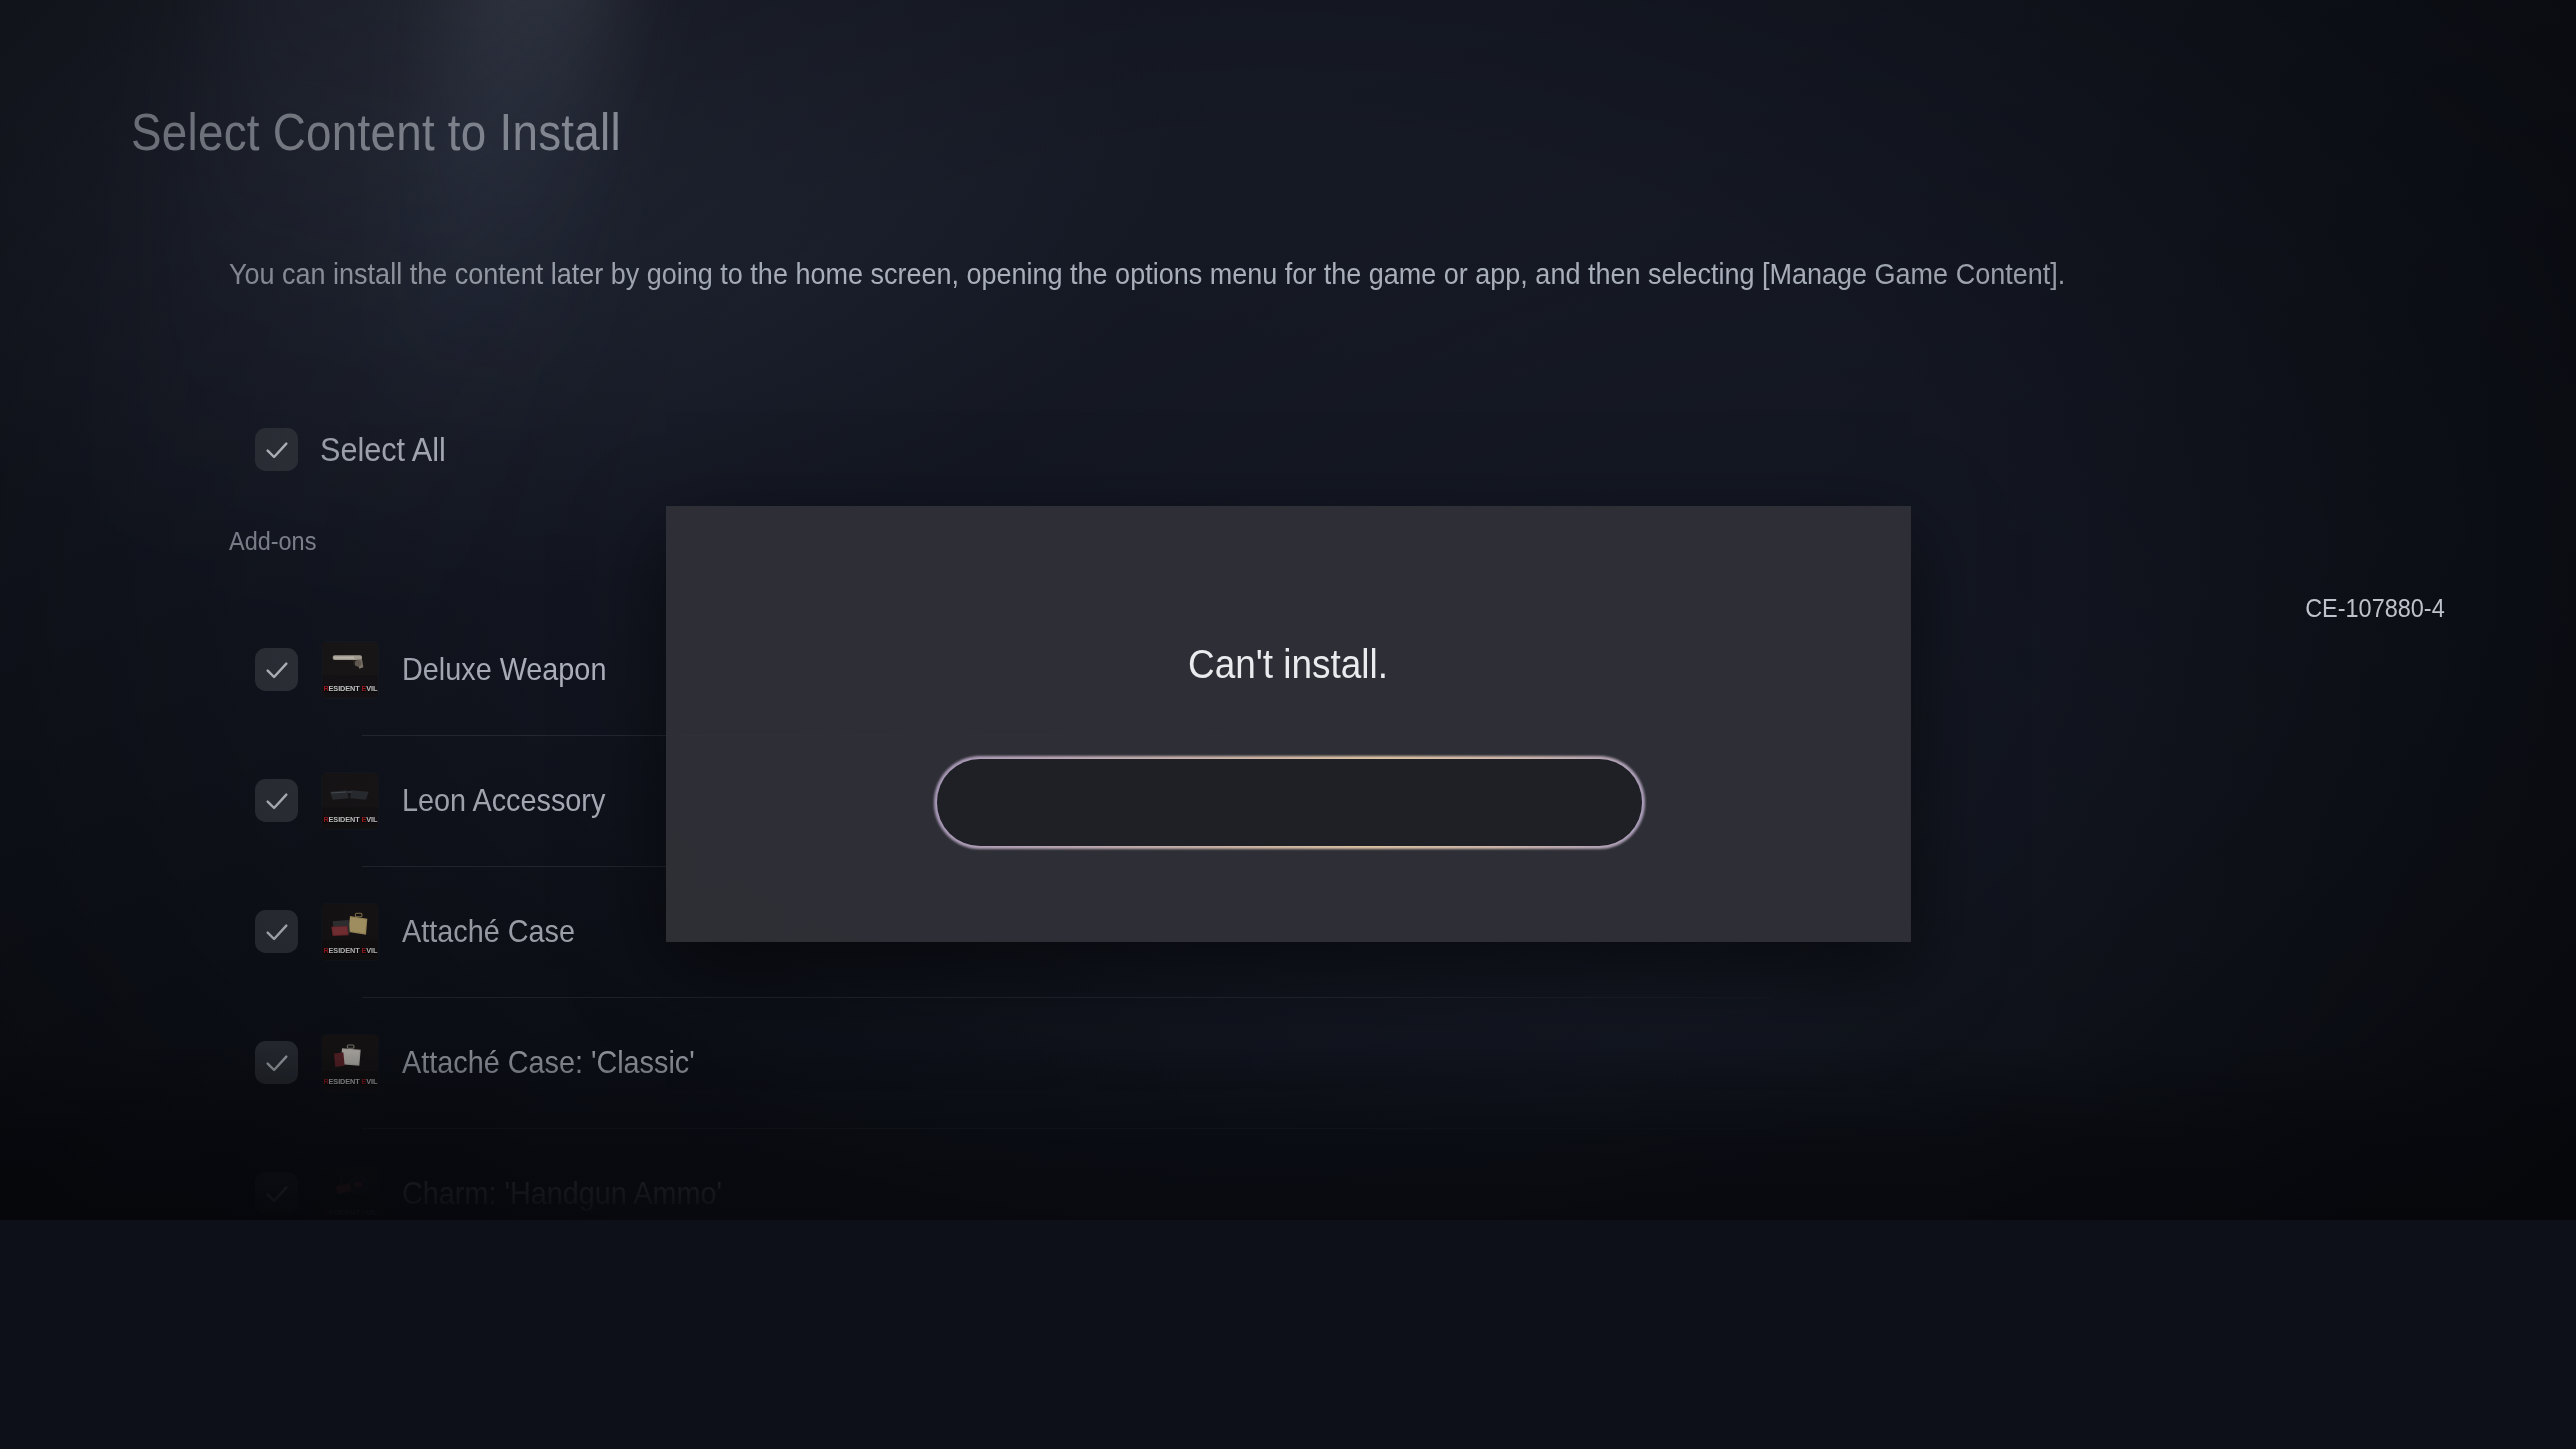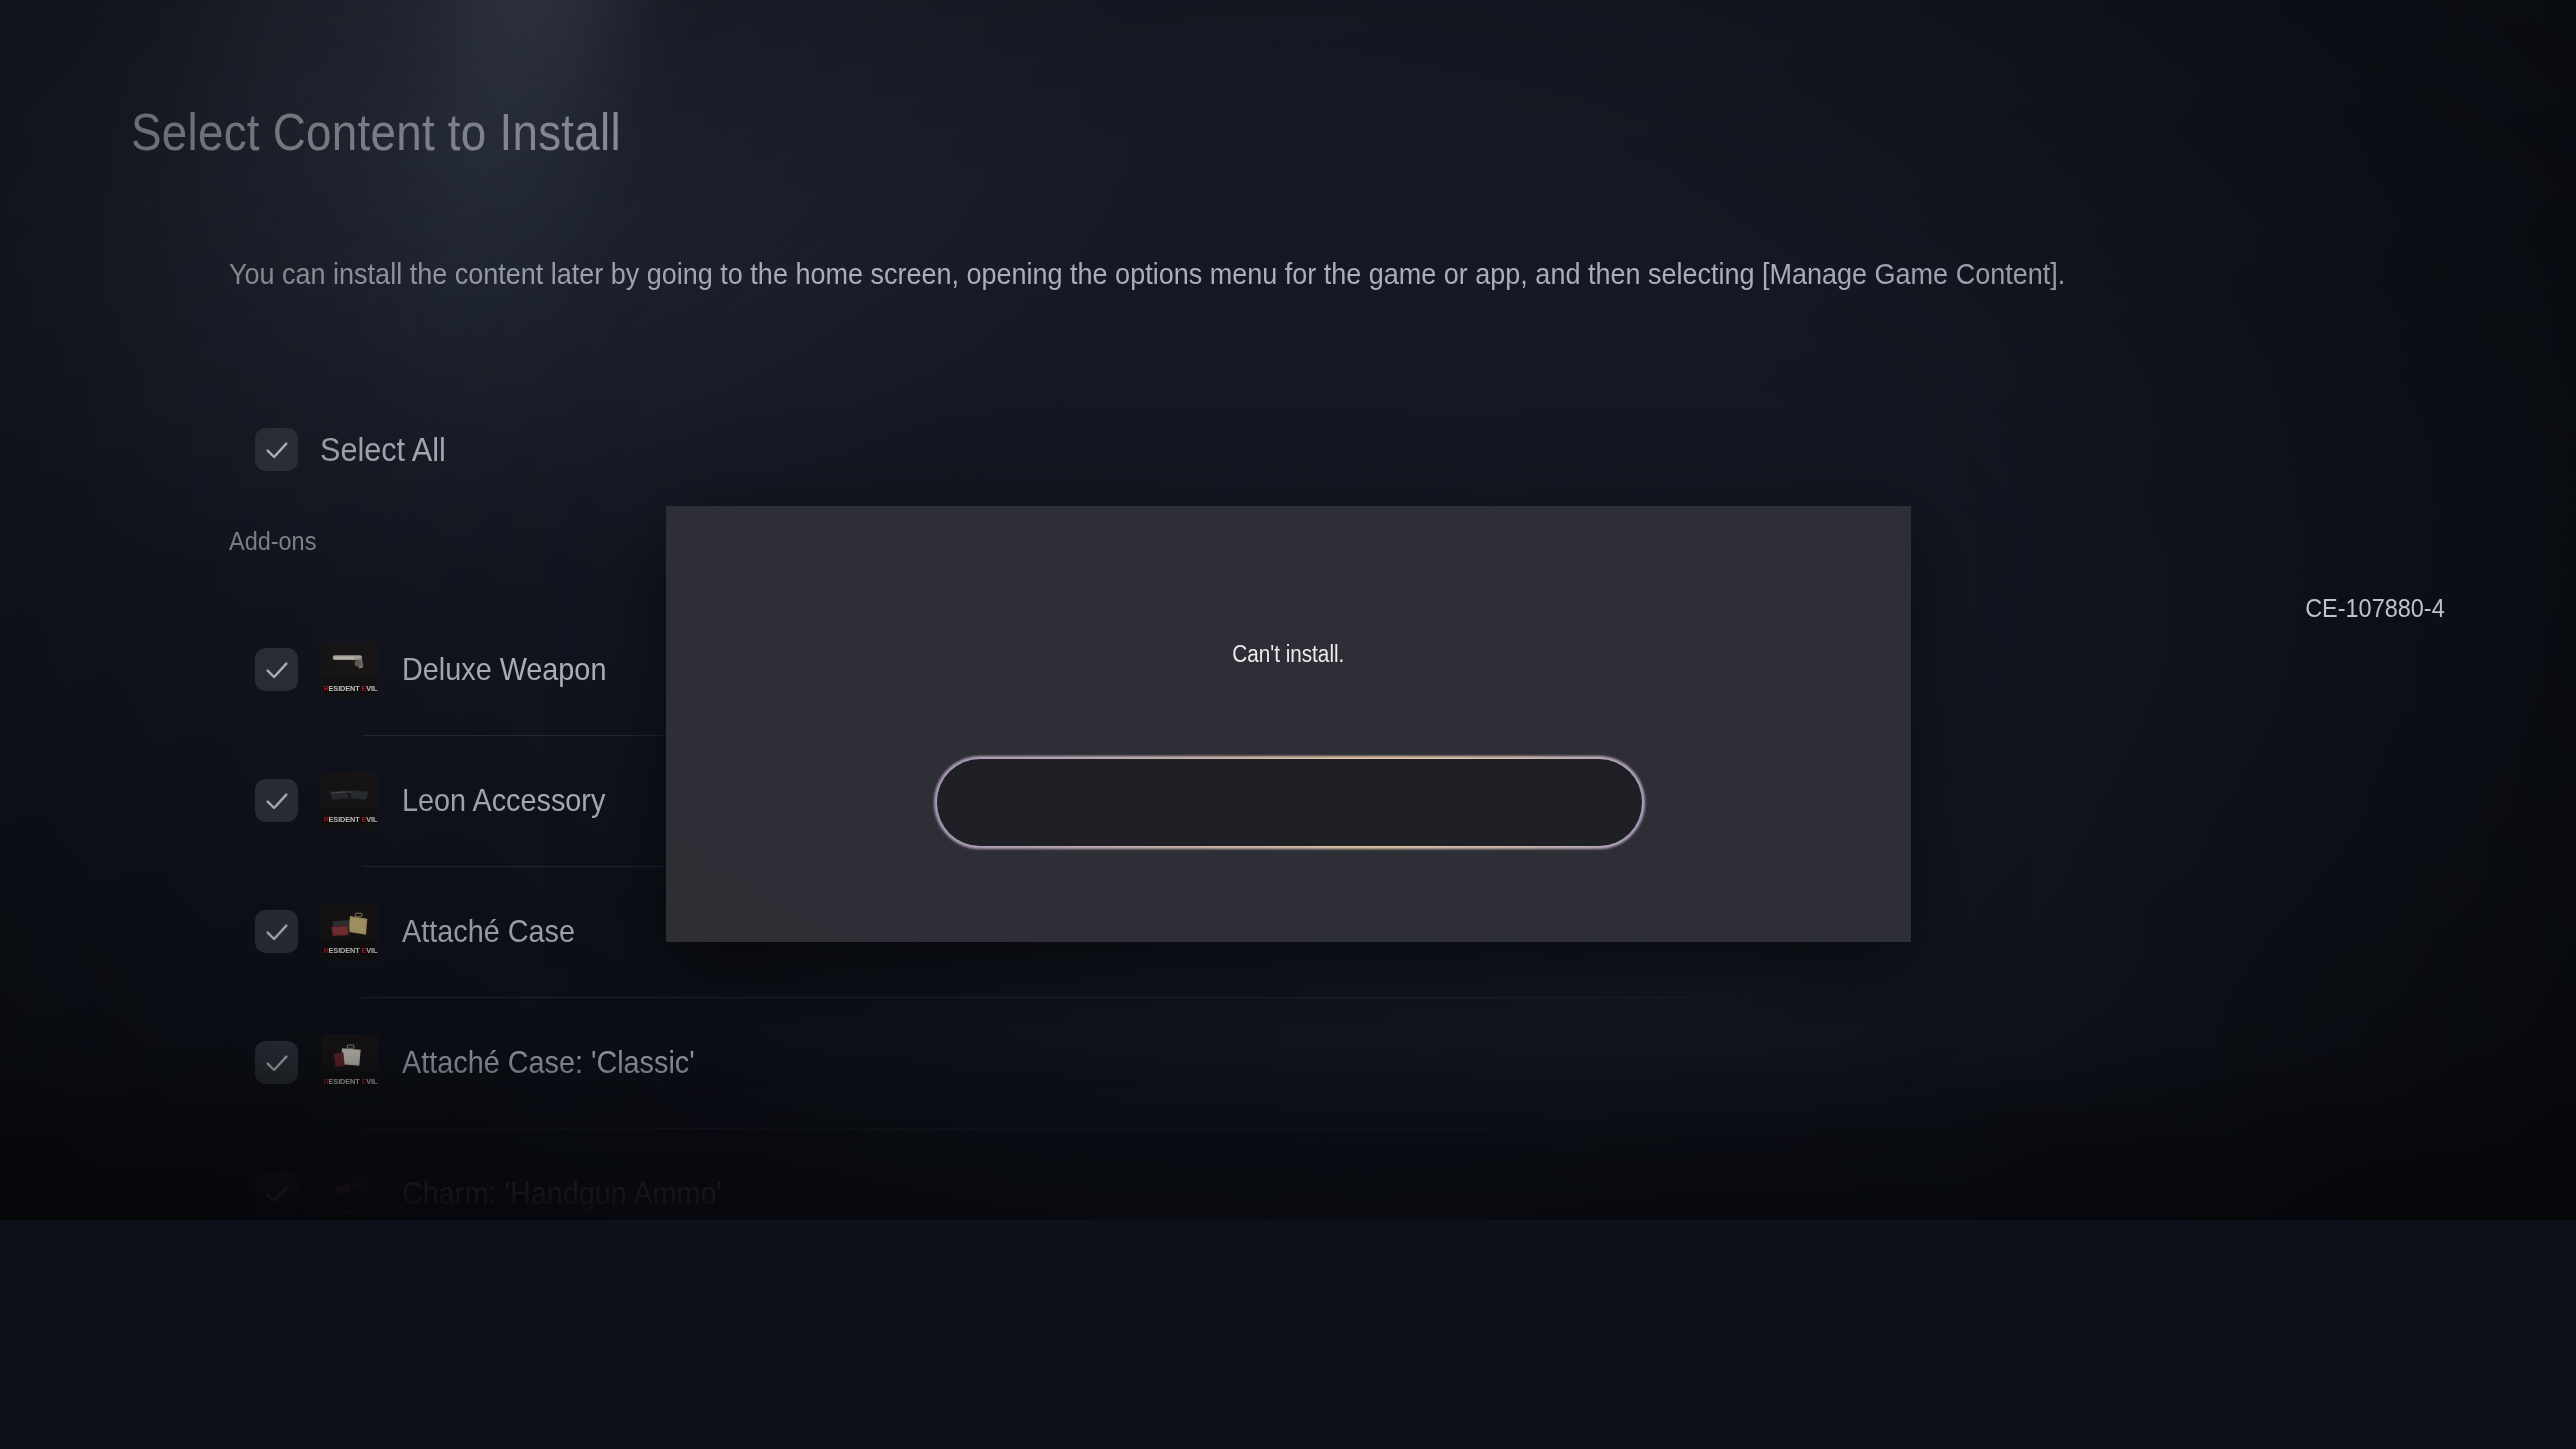--- a/index.html
+++ b/index.html
@@ -210,21 +210,21 @@
     color:#bdc2cb;
     transform:scaleX(0.92);
     transform-origin:right center;
     white-space:nowrap;
   }
 
   .dialog-message {
     position:absolute;
     left:0; right:0; top:641px;
     text-align:center;
-    font-size:23px;
+    font-size:41px;
     font-weight:300;
     color:#e9ebee;
     white-space:nowrap;
   }
   .dialog-message span {
     display:inline-block;
     transform:scaleX(0.9);
   }
 
   .ok-wrap {

